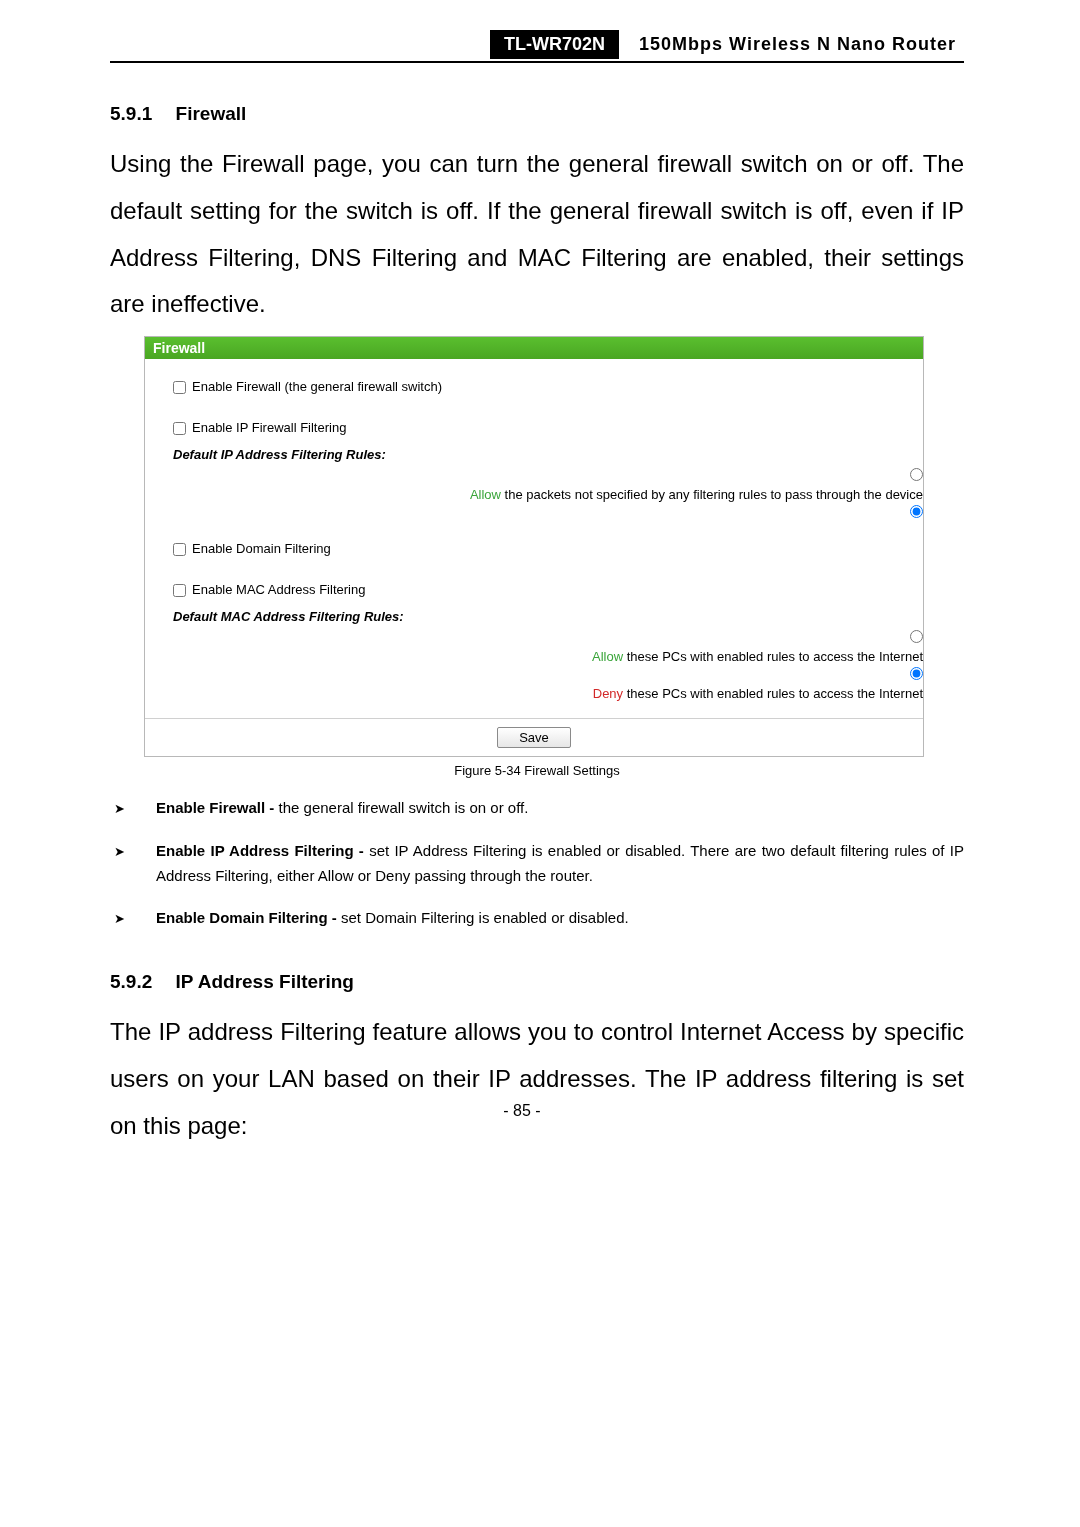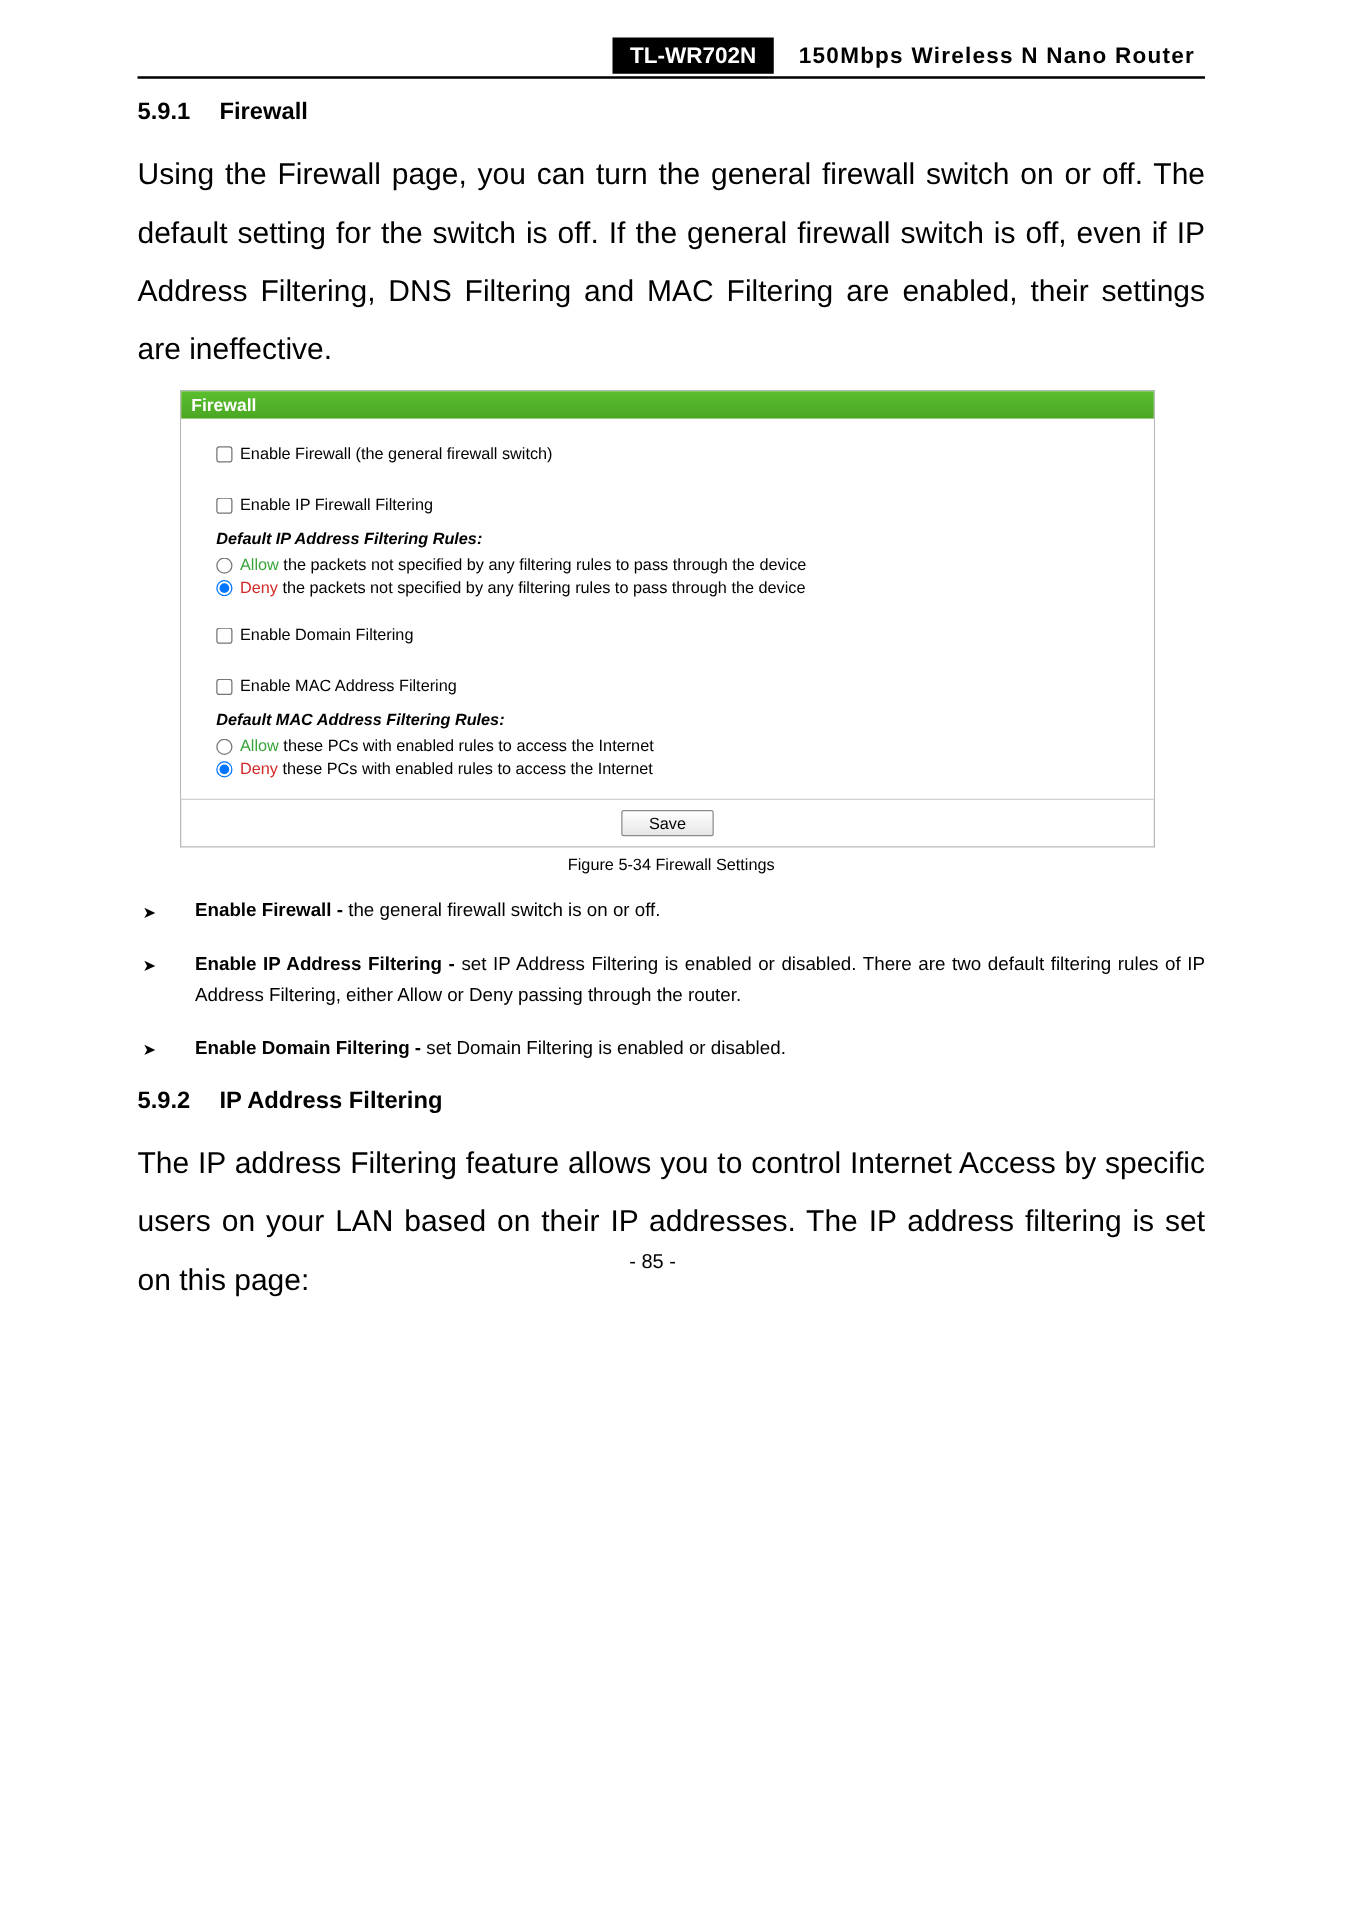--- a/index.html
+++ b/index.html
@@ -6,31 +6,31 @@
   html, body { width: 1080px; height: 1527px; background: #fff; font-family: Arial, Helvetica, sans-serif; color: #000; }
   .page { width: 1044px; padding: 30px 80px 0 110px; position: relative; }
 
   
   .hdr-row { display: flex; justify-content: flex-end; align-items: stretch; }
   .hdr-model { background: #000; color: #fff; font-weight: bold; padding: 4px 14px; font-size: 18px; }
   .hdr-title { font-weight: bold; font-size: 18px; padding: 4px 8px 4px 20px; letter-spacing: 1px; }
   .hdr-rule { border: none; border-top: 2.5px solid #000; margin-top: 2px; }
 
   
-  h3.sect { font-size: 19px; font-weight: bold; margin-top: 16px; margin-bottom: 16px; }
+  h3.sect { font-size: 19px; font-weight: bold; margin-top: 40px; margin-bottom: 16px; }
   .num { margin-right: 18px; }
 
   p.body { font-size: 24px; line-height: 1.95; text-align: justify; margin-bottom: 6px; }
 
   
   .fw-wrap { margin: 8px 0 4px 34px; width: 780px; border: 1px solid #b8b8b8; }
   .fw-head { background: linear-gradient(#5abf2f, #4aa622); color: #fff; font-weight: bold; font-size: 14px; padding: 3px 8px; }
   .fw-body { padding: 14px 0 14px 28px; font-size: 13px; background: #fff; }
   .fw-row { display: flex; align-items: flex-end; gap: 6px; margin: 6px 0; }
-  .fw-row.tight { margin: 3px 0; }
+  .fw-row.tight { margin: 3px 0; flex-direction: column; }
   .chk, .rad { width: 13px; height: 13px; flex: none; }
   .fw-bold { font-weight: bold; margin: 12px 0 6px 0; font-style: italic; }
   .allow-w { color: #3aa53a; }
   .deny-w  { color: #d22828; }
   .fw-foot { border-top: 1px solid #d0d0d0; padding: 8px 0; text-align: center; }
   .save-btn { display: inline-block; min-width: 74px; padding: 2px 14px; border: 1px solid #8a8a8a; background: linear-gradient(#fff,#e6e6e6); font-size: 13px; border-radius: 2px; cursor: pointer; }
 
   .fig-cap { text-align: center; font-size: 13px; margin-top: 6px; }
 
   
@@ -73,21 +73,20 @@
         <input type="checkbox" class="chk" style="">
         <span>Enable IP Firewall Filtering</span>
       </div>
       <div class="fw-bold">Default IP Address Filtering Rules:</div>
       <div class="fw-row tight">
         <input type="radio" class="rad" name="ipr" style="">
         <span><span class="allow-w">Allow</span><span> the packets not specified by any filtering rules to pass through the device</span></span>
       </div>
       <div class="fw-row tight">
         <input type="radio" class="rad" name="ipr" checked="" style="">
-        <span><span class="deny-w">Deny</span><span> the packets not specified by any filtering rules to pass through the device</span></span>
       </div>
       <div style="height:14px"></div>
       <div class="fw-row">
         <input type="checkbox" class="chk" style="">
         <span>Enable Domain Filtering</span>
       </div>
       <div style="height:14px"></div>
       <div class="fw-row">
         <input type="checkbox" class="chk" style="">
         <span>Enable MAC Address Filtering</span>

